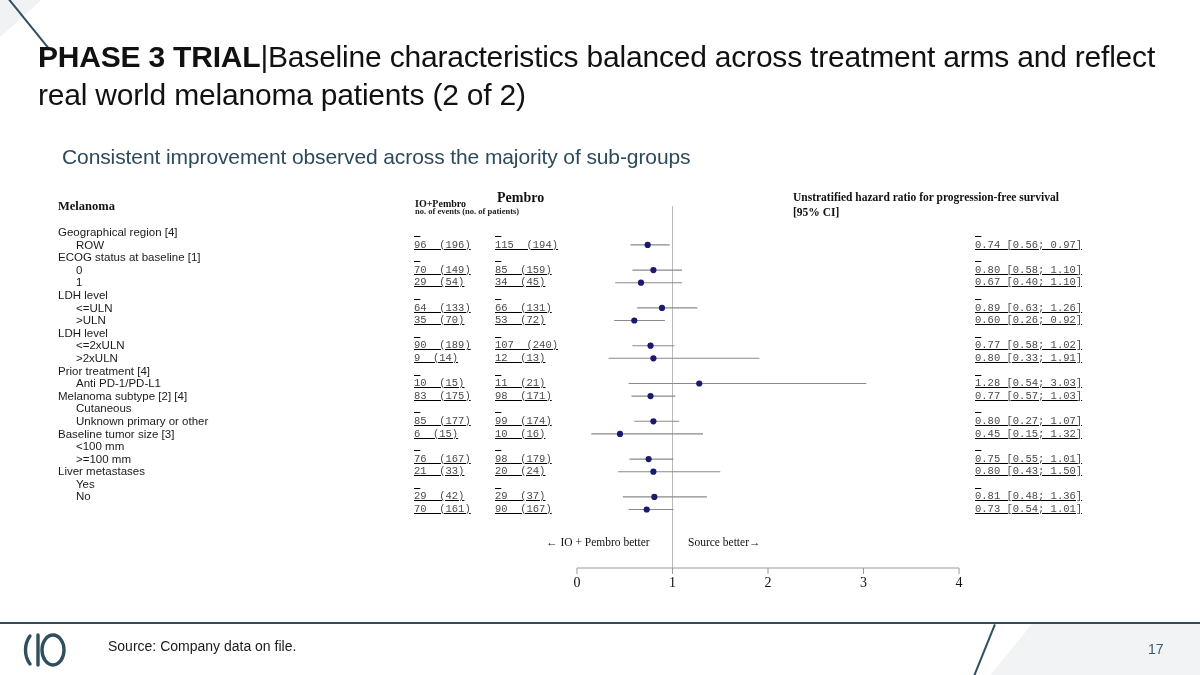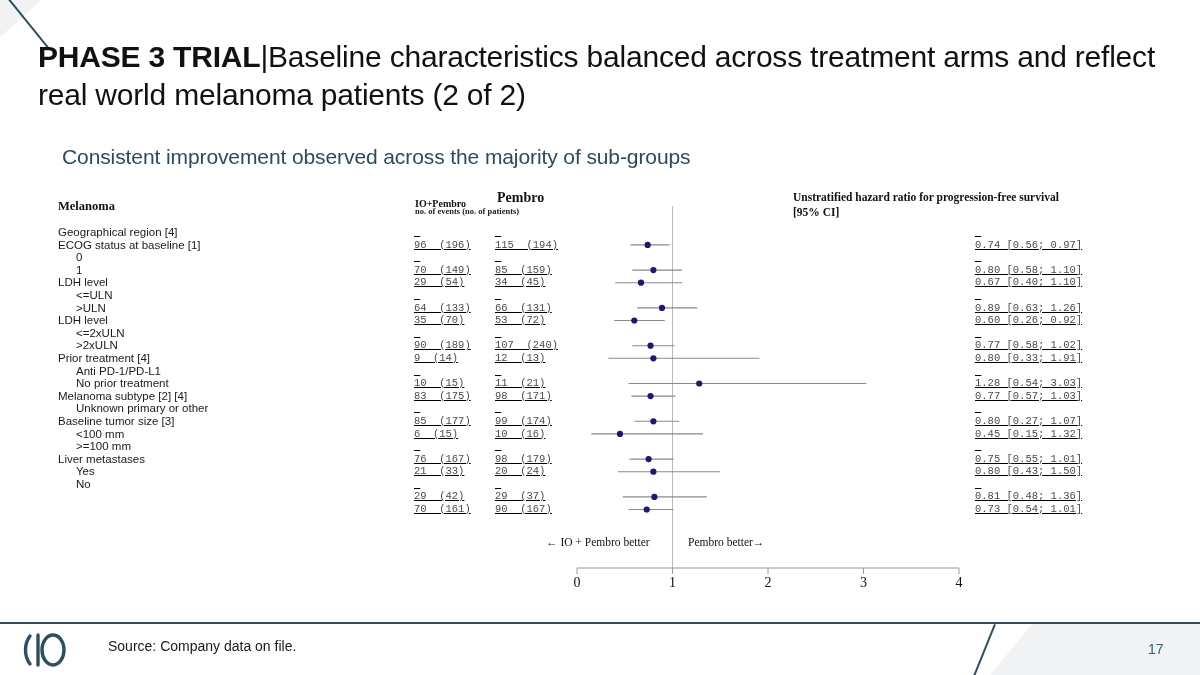--- a/index.html
+++ b/index.html
@@ -135,33 +135,34 @@
   <div class="hdr hdr-arm1">IO+Pembro</div>
   <div class="hdr hdr-arm2">Pembro</div>
   <div class="hdr hdr-sub">no. of events  (no. of patients)</div>
   <div class="hdr hdr-hr">
     <span>Unstratified hazard ratio for progression-free survival</span><br>
     <span>[95% CI]</span>
   </div>
 
   <div class="labels" id="col-labels">
       <div class="lab">Geographical region [4]</div>
+      <div class="lab child">ROW</div>
       <div class="lab">ECOG status at baseline [1]</div>
       <div class="lab child">0</div>
       <div class="lab child">1</div>
       <div class="lab">LDH level</div>
       <div class="lab child">&lt;=ULN</div>
       <div class="lab child">&gt;ULN</div>
       <div class="lab">LDH level</div>
       <div class="lab child">&lt;=2xULN</div>
       <div class="lab child">&gt;2xULN</div>
       <div class="lab">Prior treatment [4]</div>
       <div class="lab child">Anti PD-1/PD-L1</div>
-      <div class="lab child">No prior treatment</div>
       <div class="lab">Melanoma subtype [2] [4]</div>
+      <div class="lab child">Cutaneous</div>
       <div class="lab child">Unknown primary or other</div>
       <div class="lab">Baseline tumor size [3]</div>
       <div class="lab child">&lt;100 mm</div>
       <div class="lab child">&gt;=100 mm</div>
       <div class="lab">Liver metastases</div>
       <div class="lab child">Yes</div>
       <div class="lab child">No</div>
     </div>
   <div class="nums col-a" id="col-a">
       <div class="num blank">&nbsp;</div>
@@ -300,21 +301,21 @@
         </g>
         <g>
           <line x1="628.57" x2="673.455" y1="329.5" y2="329.5" stroke="#8a8a8a" stroke-width="1.1"></line>
           <circle cx="646.715" cy="329.5" r="3.1" fill="#1a1a6e"></circle>
         </g>
         <path d="M 577 394 L 577 388 L 959 388 L 959 394 M 672.5 388 L 672.5 394 M 768 388 L 768 394 M 863.5 388 L 863.5 394" fill="none" stroke="#9a9a9a" stroke-width="1"></path>
       </svg>
     </div>
 
   <div class="arrows arr-left">← IO + Pembro better</div>
-  <div class="arrows arr-right">Pembro better→</div>
+  <div class="arrows arr-right">Source better→</div>
 
   <div id="tick-labels">
       <div class="ticklab" style="left: 577px;">0</div>
       <div class="ticklab" style="left: 672.5px;">1</div>
       <div class="ticklab" style="left: 768px;">2</div>
       <div class="ticklab" style="left: 863.5px;">3</div>
       <div class="ticklab" style="left: 959px;">4</div>
     </div>
 </div>
 

